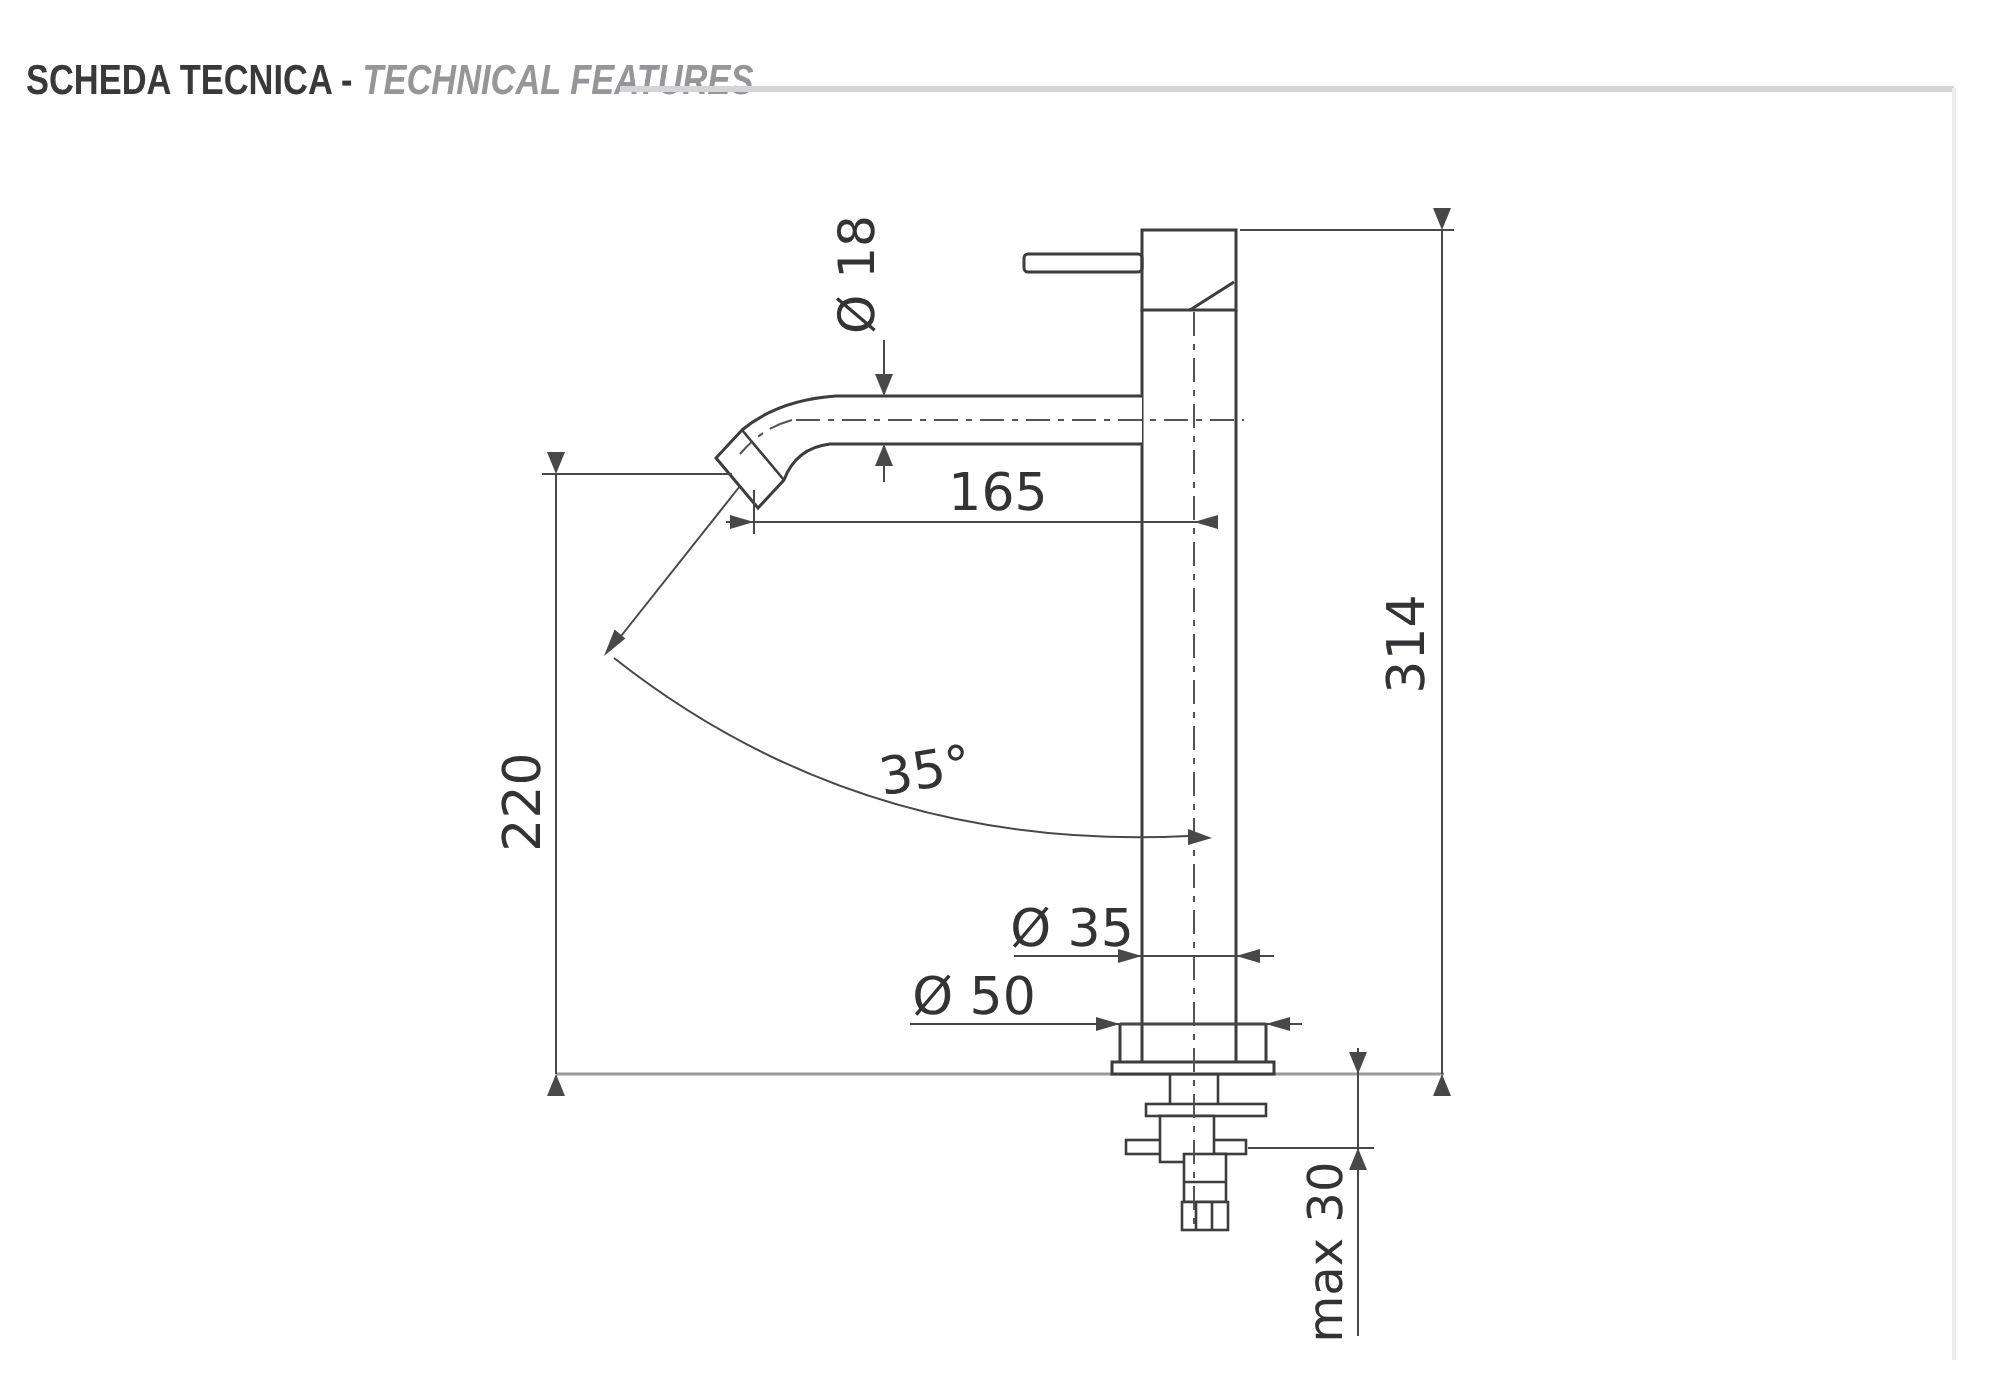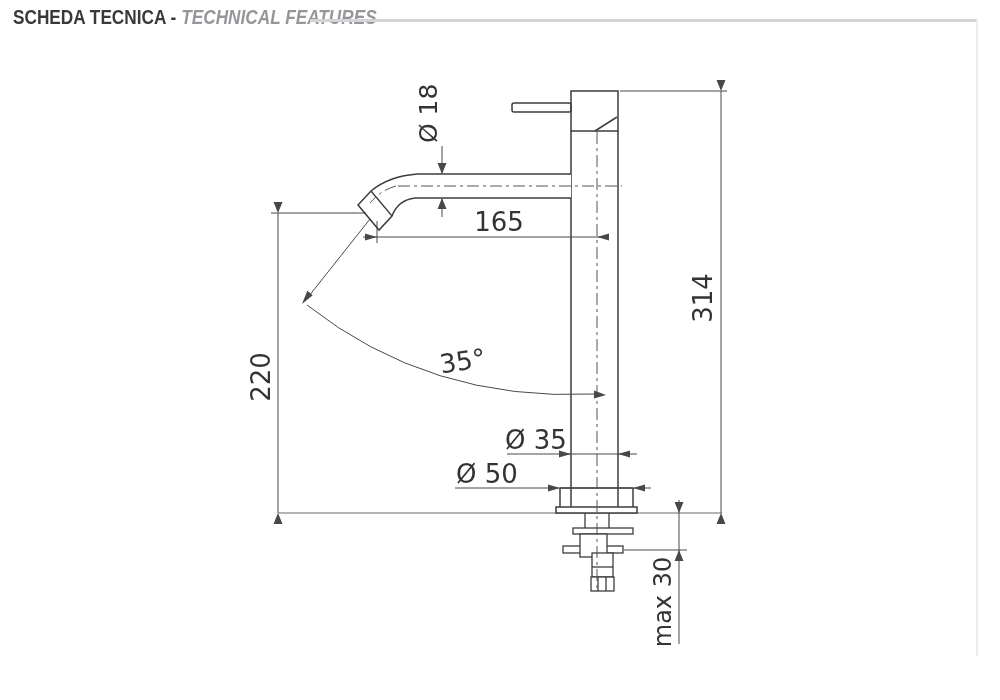--- a/index.html
+++ b/index.html
@@ -1,17 +1,17 @@
 <!DOCTYPE html>
 <html><head>
 <meta charset="utf-8">
 <style>
   html,body{margin:0;padding:0;background:#ffffff;}
   .page{position:relative;width:1000px;height:656px;background:#fff;overflow:hidden;
-        font-family:"Liberation Sans",sans-serif;}
+        font-family:"Liberation Sans",sans-serif;margin-top:24px;}
   .header-title{position:absolute;left:13px;top:5px;white-space:nowrap;
         transform:scaleX(0.82);transform-origin:left top;
         font-weight:bold;font-size:21px;letter-spacing:0px;}
   .t1{color:#39393b;}
   .t2{color:#96969a;font-style:italic;margin-left:6px;}
   .header-rule{position:absolute;left:310px;top:19px;width:667px;height:3px;background:#d4d4d7;}
   .page-edge{position:absolute;left:976px;top:20px;width:2px;height:672px;background:#ececef;}
   svg{position:absolute;left:0;top:0;}
   .dimtxt{font-family:"DejaVu Sans",sans-serif;fill:#333335;}
 </style>

